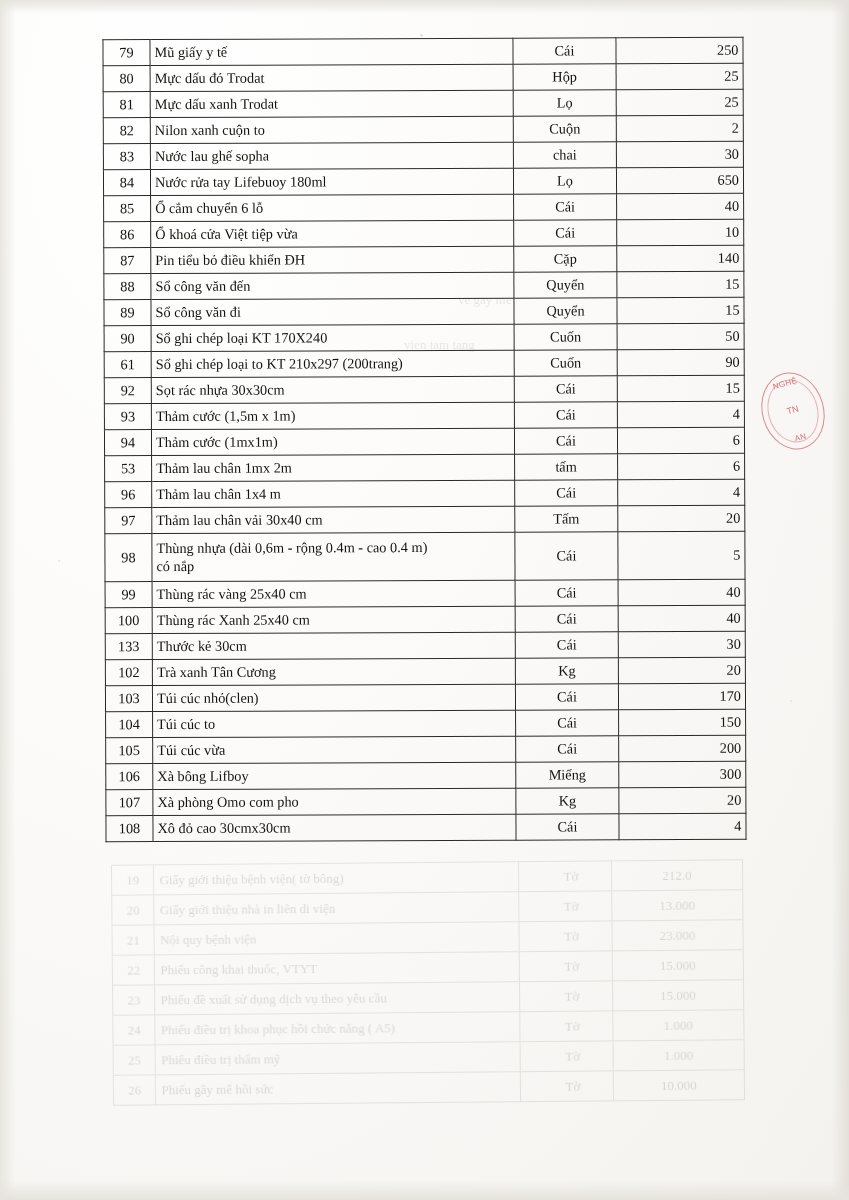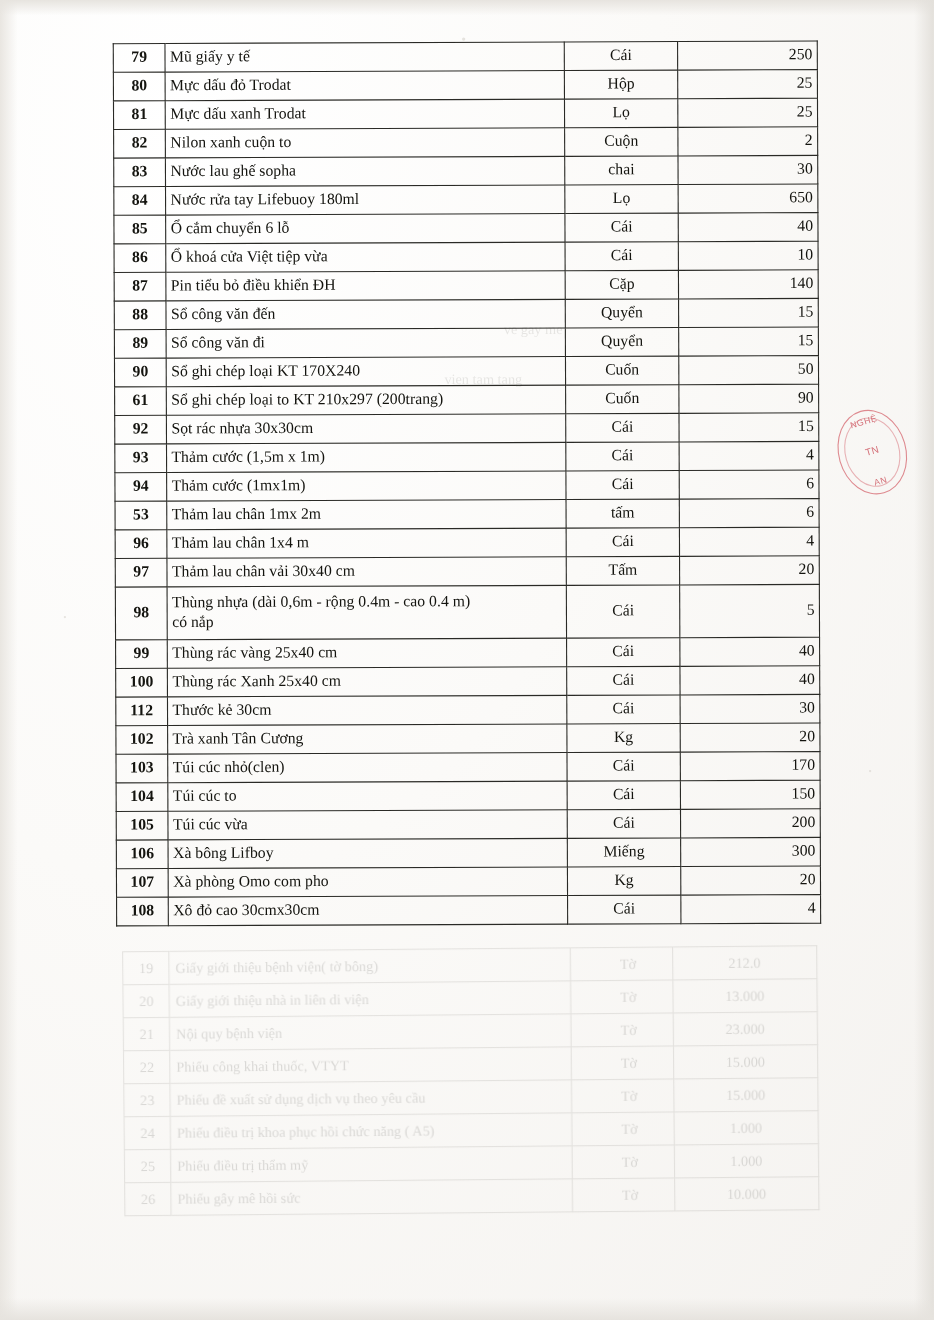--- a/index.html
+++ b/index.html
@@ -56,21 +56,20 @@
     font-size: 14.3px;
     line-height: 1.22;
     padding: 3px 4px;
     vertical-align: middle;
     height: 26px;
   }
   td.c-no {
     width: 47px;
     text-align: center;
     font-size: 14.5px;
-    font-weight: bold;
   }
   td.c-name {
     width: 363px;
     text-align: left;
     padding-left: 9px;
   }
   td.c-unit {
     width: 103px;
     text-align: center;
   }
@@ -315,21 +314,21 @@
             <td class="c-unit">Cái</td>
             <td class="c-qty">40</td>
           </tr>
           <tr>
             <td class="c-no">100</td>
             <td class="c-name">Thùng rác Xanh 25x40 cm</td>
             <td class="c-unit">Cái</td>
             <td class="c-qty">40</td>
           </tr>
           <tr>
-            <td class="c-no">112</td>
+            <td class="c-no">133</td>
             <td class="c-name">Thước kẻ 30cm</td>
             <td class="c-unit">Cái</td>
             <td class="c-qty">30</td>
           </tr>
           <tr>
             <td class="c-no">102</td>
             <td class="c-name">Trà xanh Tân Cương</td>
             <td class="c-unit">Kg</td>
             <td class="c-qty">20</td>
           </tr>

